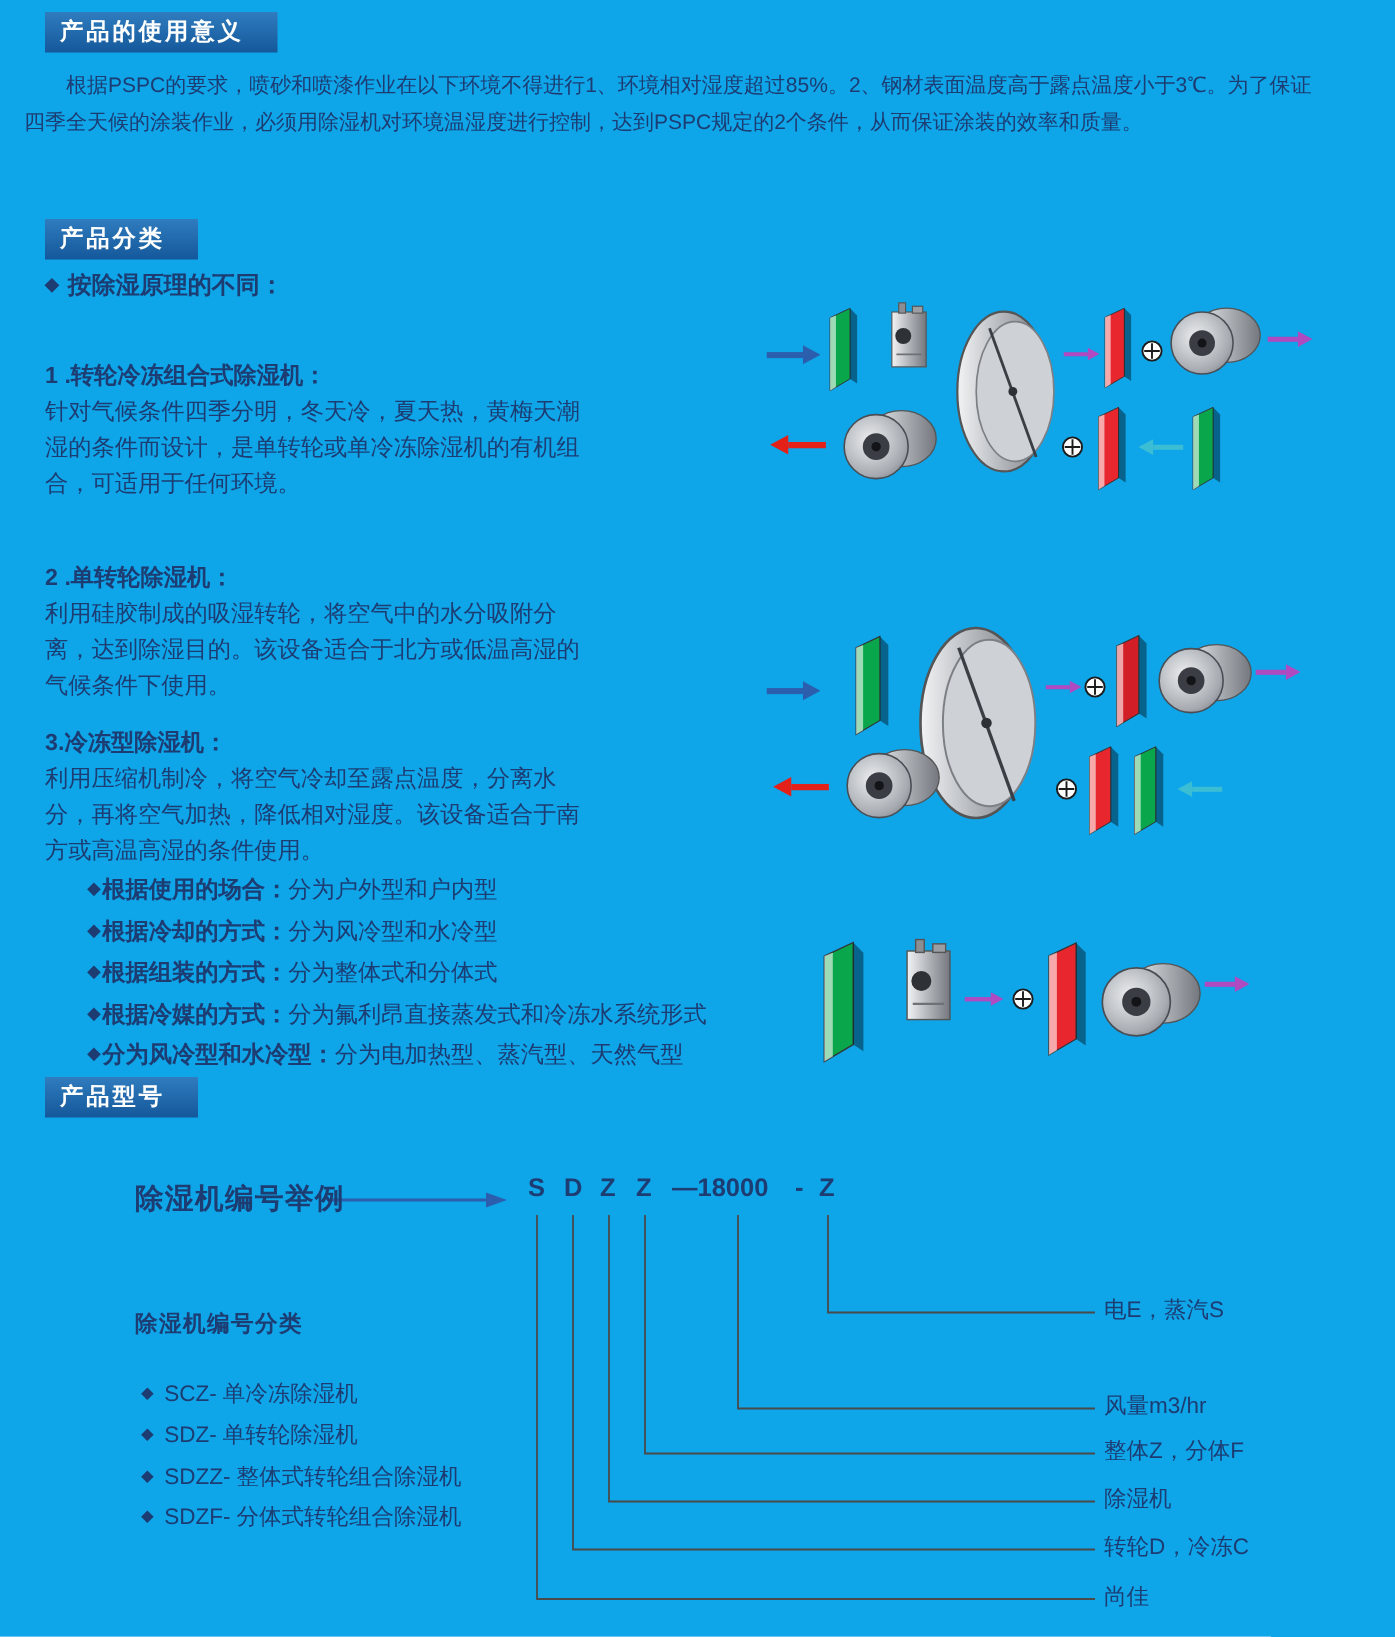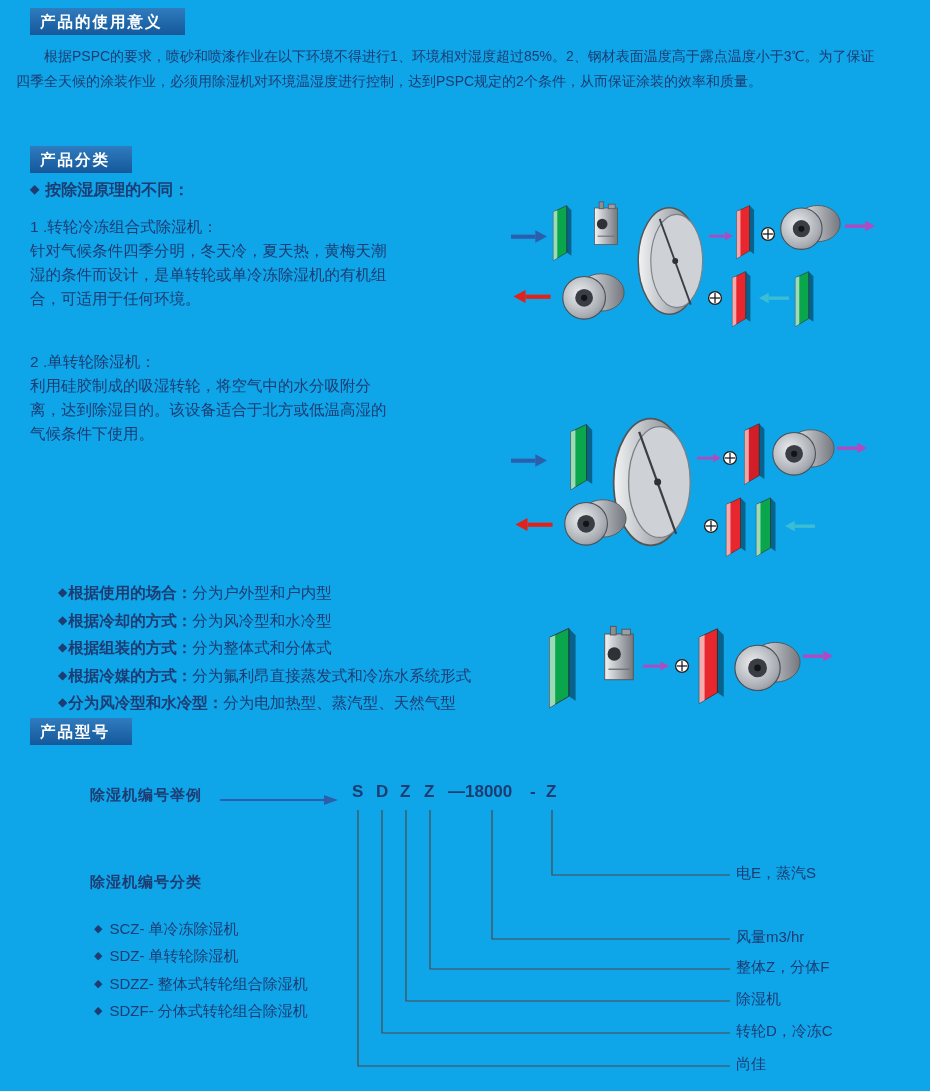--- a/index.html
+++ b/index.html
@@ -10,32 +10,32 @@
          color:#ffffff; font-weight:bold; font-size:15.5px; line-height:27px; height:27px;
          padding:0 22px 0 10px; letter-spacing:2px; }
 
   .intro { position:absolute; left:16px; top:44px; width:872px; font-size:14px;
            line-height:25px; text-indent:2em; }
 
   .subhead { position:absolute; left:30px; top:180px; font-size:16px; font-weight:bold;text-align:right; }
   .subhead .dia { font-size:12px; vertical-align:2px; margin-right:6px; }
 
   .type-block { position:absolute; left:30px; width:368px; font-size:15.5px; line-height:24px; }
-  .type-title { font-weight:normal; }
+  .type-title { font-weight:bold;margin-top:24px; }
 
   .bullets { position:absolute; left:30px; top:579px; list-style:none; font-size:15.5px;margin-left:28px; }
   .bullets li { height:27.6px; line-height:27.6px; white-space:nowrap; }
   .bullets .dia { font-size:12px; vertical-align:2px; margin-right:1px; }
   .bullets .lbl { font-weight:bold; }
 
   .diag { position:absolute; }
 
   .model { position:absolute; left:30px; top:756px; width:880px; height:332px; }
   .mlines { position:absolute; left:0; top:0; }
-  .mexample { position:absolute; left:60px; top:30px; font-size:15px; font-weight:bold; letter-spacing:1px; }
+  .mexample { position:absolute; left:60px; top:30px; font-size:19px; font-weight:bold; letter-spacing:1px; }
   .code-part { position:absolute; top:26px; font-size:17px; font-weight:bold; }
   .mlabel { position:absolute; left:706px; font-size:15px; white-space:nowrap; }
   .legend-title { position:absolute; left:60px; top:117px; font-size:15px; font-weight:bold; letter-spacing:1px; }
   .legend-item { position:absolute; left:64px; font-size:15px; white-space:nowrap; }
   .legend-item .dia { font-size:11px; vertical-align:2px; margin-right:7px; }
   .legend-item .code { margin-right:4px; }
 </style>
 </head>
 <body>
 
@@ -99,20 +99,24 @@
   </div>
 
   <div class="type-block" style="top:215px">
     <div class="type-title">1 .转轮冷冻组合式除湿机：</div>
     <div class="type-body">针对气候条件四季分明，冬天冷，夏天热，黄梅天潮湿的条件而设计，是单转轮或单冷冻除湿机的有机组合，可适用于任何环境。</div>
   </div>
   <div class="type-block" style="top:350px">
     <div class="type-title">2 .单转轮除湿机：</div>
     <div class="type-body">利用硅胶制成的吸湿转轮，将空气中的水分吸附分离，达到除湿目的。该设备适合于北方或低温高湿的气候条件下使用。</div>
   </div>
+  <div class="type-block" style="top:460px">
+    <div class="type-title">3.冷冻型除湿机：</div>
+    <div class="type-body">利用压缩机制冷，将空气冷却至露点温度，分离水分，再将空气加热，降低相对湿度。该设备适合于南方或高温高湿的条件使用。</div>
+  </div>
 
   <svg class="diag" style="left:505px;top:178px" width="400" height="165" viewBox="0 0 400 165">
     <use href="#sym-arrow" x="6" y="52" width="36" height="13" style="color:#2b5fae"></use>
     <use href="#sym-panel" x="45" y="26" width="24" height="58" style="color:#0aa64b"></use>
     <use href="#sym-device" x="85" y="18" width="32" height="56"></use>
     <use href="#sym-drum" x="131" y="12" width="74" height="142"></use>
     <use href="#sym-arrow" x="204" y="52" width="24" height="12" style="color:#b04ac0"></use>
     <use href="#sym-panel" x="228" y="26" width="24" height="56" style="color:#e8262d"></use>
     <use href="#sym-plus" x="255" y="48" width="16" height="16"></use>
     <use href="#sym-fan" x="274" y="24" width="62" height="50"></use>

